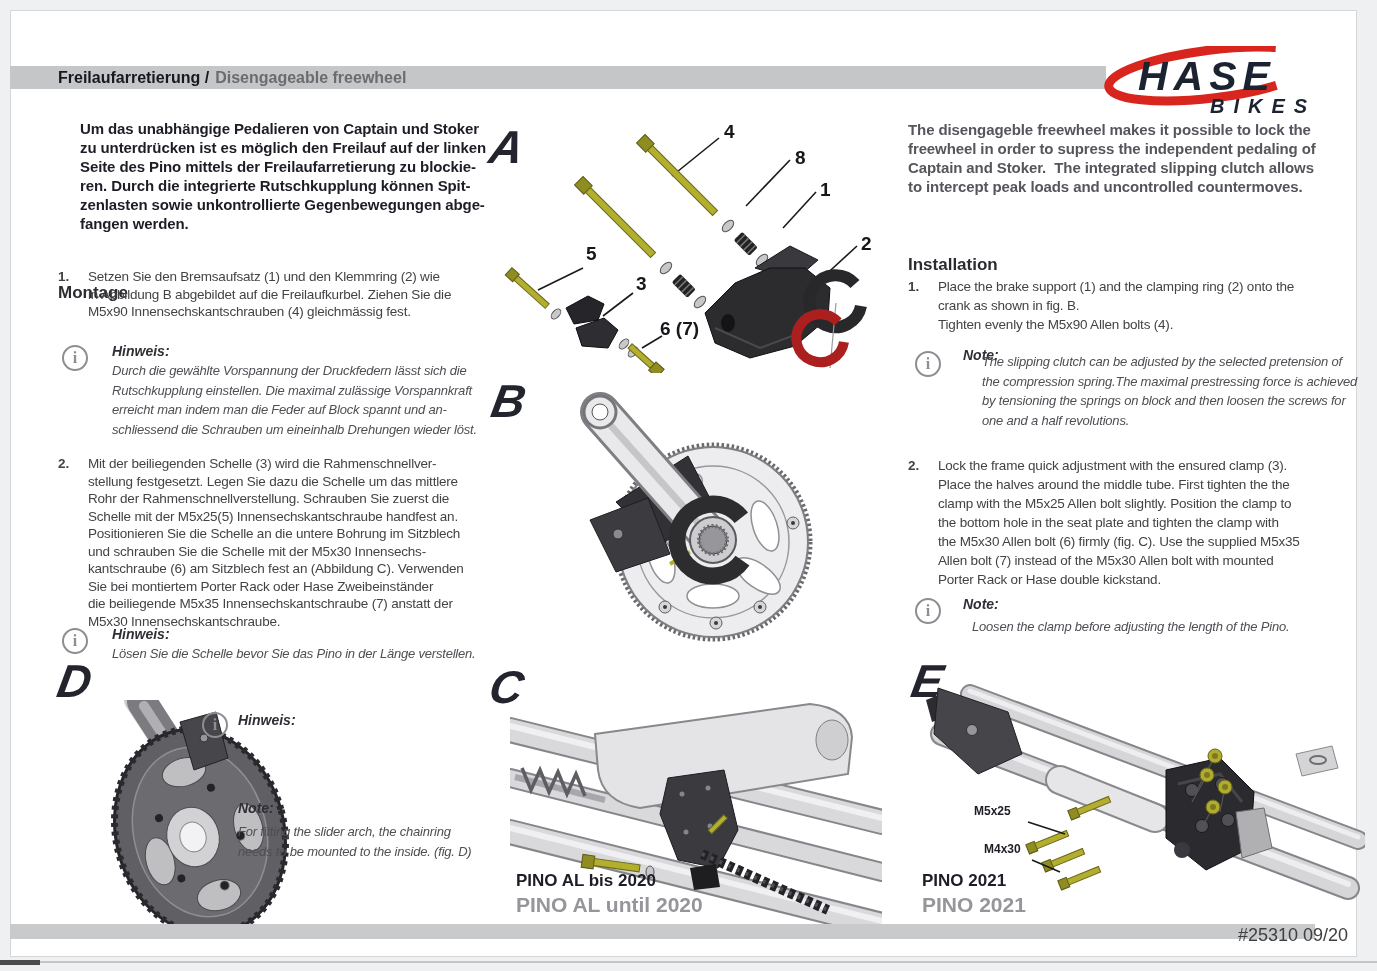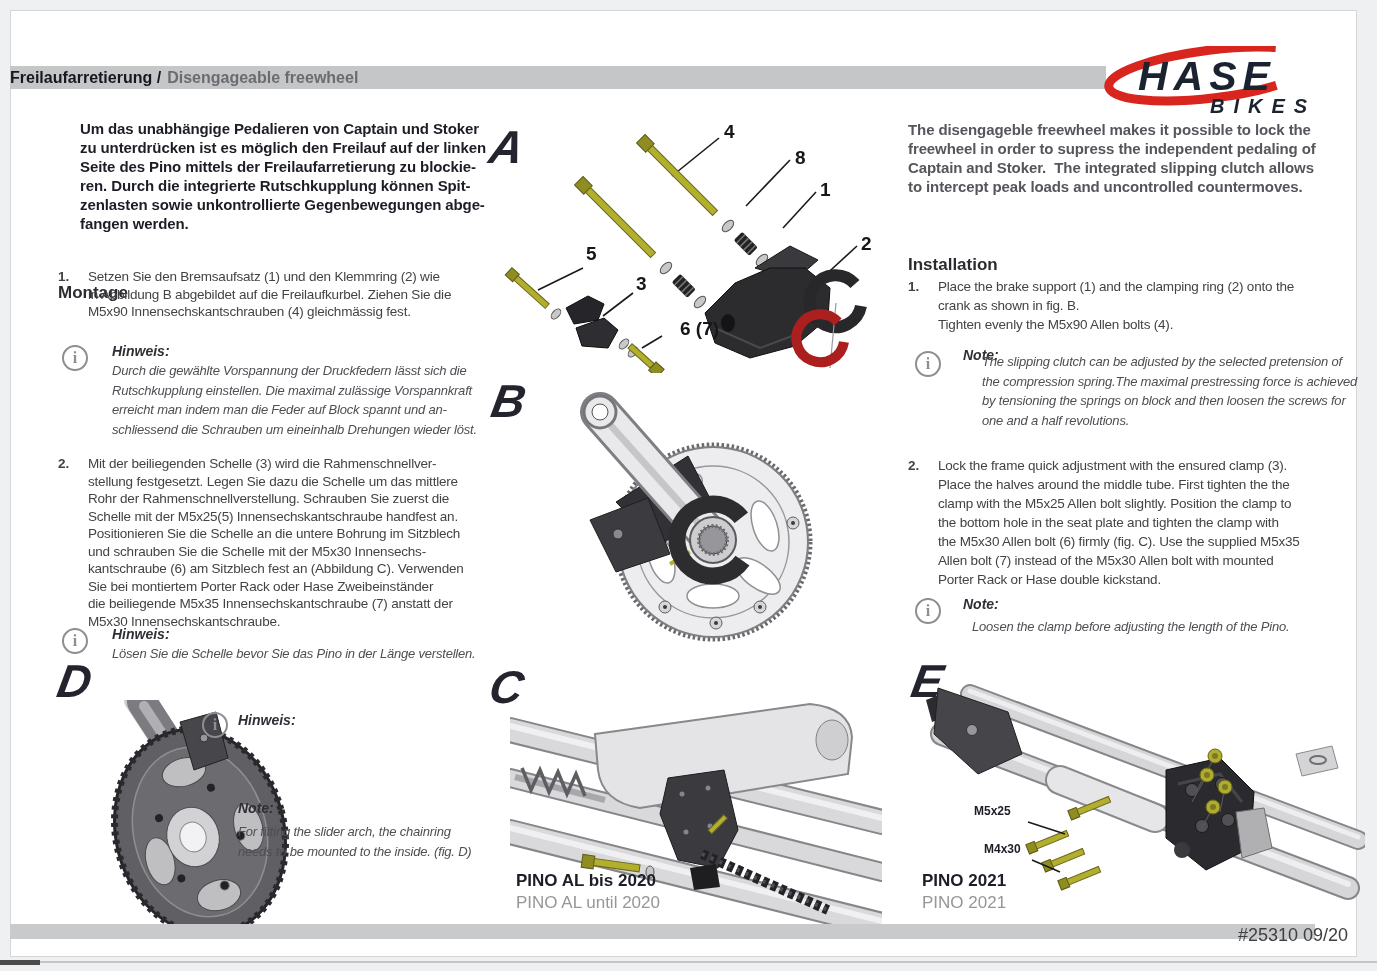--- a/index.html
+++ b/index.html
@@ -3,21 +3,21 @@
 <meta charset="utf-8">
 <style>
   html,body{margin:0;padding:0;background:#eef0f2;}
   #canvas{position:relative;width:1377px;height:971px;overflow:hidden;
           font-family:"Liberation Sans",sans-serif;background:#eef0f2;}
   .abs{position:absolute;}
   #sheet{left:10px;top:10px;width:1347px;height:947px;background:#ffffff;
          border:1px solid #d4d6d8;box-sizing:border-box;}
   .pre{white-space:pre;}
   .headerbar{left:10px;top:66px;width:1096px;height:23px;background:#c5c6c7;
-             display:flex;align-items:center;box-sizing:border-box;}
+             display:flex;align-items:center;padding-left:48px;box-sizing:border-box;}
   .title-de{font-weight:700;font-size:16px;color:#17171f;}
   .title-en{font-weight:700;font-size:16px;color:#6c6c70;margin-left:6px;}
   .intro{font-weight:700;font-size:15px;line-height:19px;letter-spacing:-0.1px;}
   .intro-de{color:#1d1d26;}
   .intro-en{color:#55555c;}
   .sec-head{font-weight:700;font-size:17px;color:#2c2c30;}
   .step{display:flex;}
   .step-num{width:30px;flex:none;font-weight:600;font-size:13.5px;color:#434347;}
   .step-text{font-weight:400;font-size:13.5px;color:#434347;letter-spacing:-0.2px;}
   .lh-de{line-height:17.5px;}
@@ -26,21 +26,21 @@
              box-sizing:border-box;display:flex;align-items:center;justify-content:center;
              color:#8e8e92;font-family:"Liberation Serif",serif;font-weight:700;
              font-size:16px;line-height:1;}
   .note-label{font-style:italic;font-weight:700;font-size:14px;color:#2f2f35;}
   .note-text{font-style:italic;font-weight:400;font-size:13px;line-height:19.5px;
              color:#4e4e54;letter-spacing:-0.2px;}
   .fig-letter{font-weight:700;font-style:italic;font-size:46px;line-height:1;
               color:#23242e;transform:skewX(-10deg);}
   .callout{font-weight:700;font-size:19px;color:#17171b;}
   .caption-dark{font-weight:700;font-size:17px;color:#1d1d26;}
-  .caption-gray{font-weight:400;font-size:17px;color:#96969a;}
+  .caption-gray{font-weight:700;font-size:21px;color:#96969a;}
   .bolt-label{font-weight:700;font-size:12px;color:#1d1d26;}
   .footerbar{left:10px;top:924px;width:1305px;height:15px;background:#c9cacb;}
   .docnum{font-size:18px;color:#3f3f41;}
   .bottom-line{left:0;top:961px;width:1377px;height:2px;background:#c3c6c9;}
   .bottom-dark{left:0;top:960px;width:40px;height:5px;background:#4b4b4b;}
 </style>
 </head>
 <body>
 
 <div id="canvas">
@@ -209,21 +209,21 @@
       <rect x="30" y="-5.5" width="11" height="11" fill="#8f8c22" stroke="#5c5a14"></rect>
     </g>
   </svg>
 
   <span class="abs callout" style="left:724px;top:121px;">4</span>
   <span class="abs callout" style="left:795px;top:147px;">8</span>
   <span class="abs callout" style="left:820px;top:179px;">1</span>
   <span class="abs callout" style="left:861px;top:233px;">2</span>
   <span class="abs callout" style="left:586px;top:243px;">5</span>
   <span class="abs callout" style="left:636px;top:273px;">3</span>
-  <span class="abs callout" style="left:680px;top:318px;text-align:right;">6 (7)</span>
+  <span class="abs callout" style="left:660px;top:318px;text-align:right;">6 (7)</span>
 
   <svg class="abs" style="left:520px;top:382px;" width="330" height="270" viewBox="0 0 330 270">
     <circle cx="193" cy="160" r="97" fill="#ededef" stroke="#6a6a6e" stroke-width="5" stroke-dasharray="2.5 2.5"></circle>
     <circle cx="193" cy="160" r="95" fill="none" stroke="#7f7f83" stroke-width="2"></circle>
     <circle cx="193" cy="160" r="76" fill="none" stroke="#98989c" stroke-width="1.5"></circle>
     <g fill="#ffffff" stroke="#909094" stroke-width="1.5">
       <ellipse cx="245" cy="144" rx="26" ry="12" transform="rotate(72 245 144)"></ellipse>
       <ellipse cx="193" cy="214" rx="26" ry="12"></ellipse>
       <ellipse cx="141" cy="176" rx="26" ry="12" transform="rotate(72 141 176)"></ellipse>
       <ellipse cx="160" cy="110" rx="26" ry="12" transform="rotate(-36 160 110)"></ellipse>

